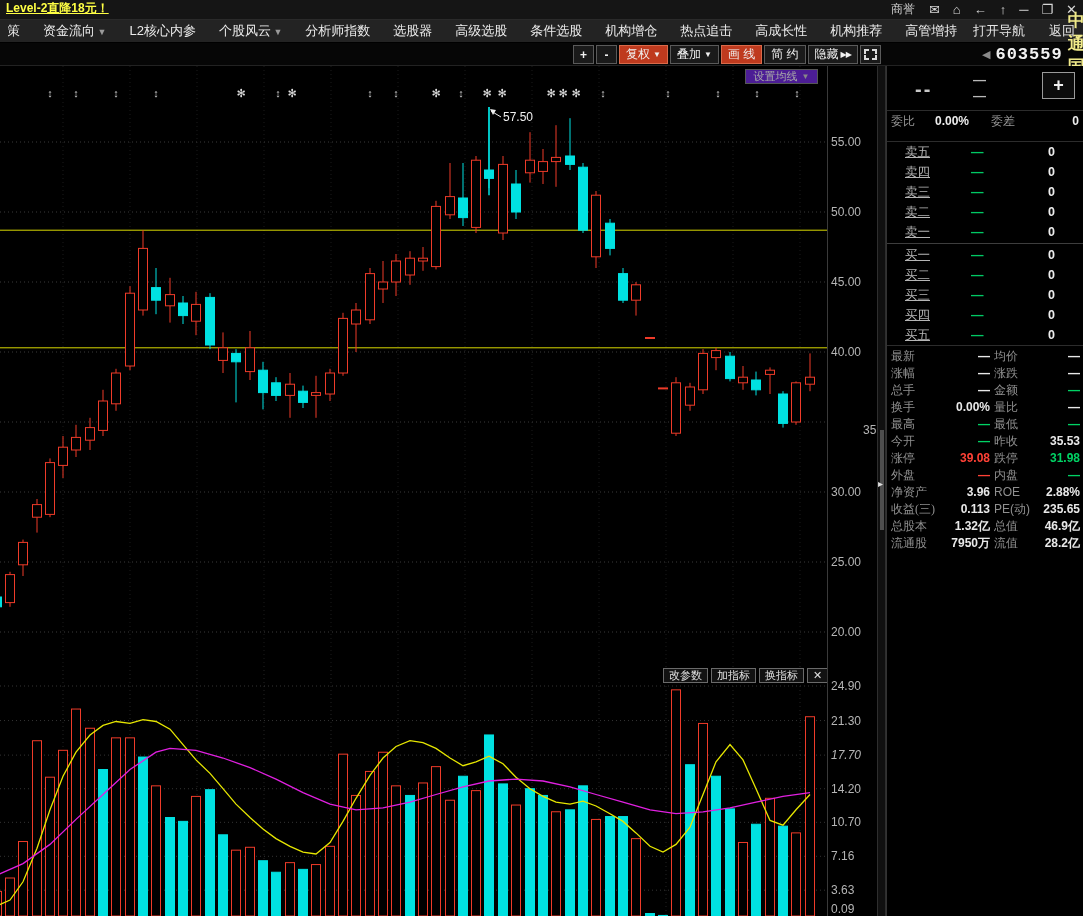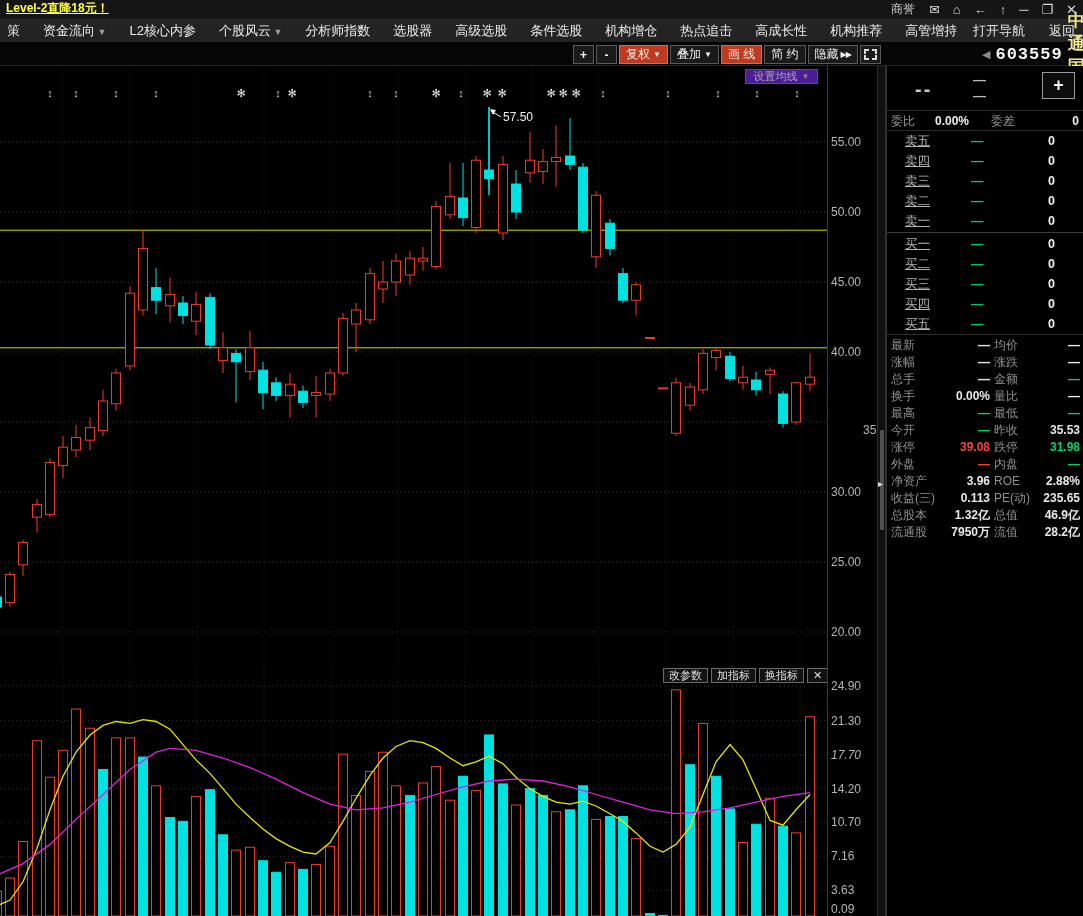--- a/index.html
+++ b/index.html
@@ -55,33 +55,33 @@
   .splitter{position:absolute;left:877px;top:0;width:9px;height:850px;background:#101010;border-left:1px solid #2e2e2e;border-right:1px solid #2e2e2e;cursor:col-resize;}
   .splitter .thumb{position:absolute;left:2px;top:364px;width:4px;height:100px;background:#4f4f4f;}
   .splitter .arrow{position:absolute;left:0;top:413px;color:#ddd;font-size:10px;line-height:10px;}
 
   
   .right-panel{position:absolute;left:886px;top:0;width:197px;height:850px;background:#000;border-left:1px solid #333;}
   .price-area{position:relative;height:44px;}
   .big-dash{position:absolute;left:28px;top:12px;color:#c8c8c8;font-size:20px;font-weight:bold;letter-spacing:2px;}
   .mini-dash{position:absolute;left:86px;color:#b8b8b8;font-size:13px;font-weight:bold;}
   .plus-btn{position:absolute;right:8px;top:6px;width:33px;height:27px;border:1px solid #9a9a9a;background:#0c0c0c;color:#f0f0f0;font-size:18px;font-weight:bold;display:flex;align-items:center;justify-content:center;cursor:pointer;}
-  .weibi-row{position:relative;height:21px;border-top:1px solid #2c2c2c;border-bottom:1px solid #2c2c2c;font-size:12px;line-height:20px;}
+  .weibi-row{position:relative;height:32px;border-top:1px solid #2c2c2c;border-bottom:1px solid #2c2c2c;font-size:12px;line-height:20px;}
   .weibi-row .lab{color:#989898;position:absolute;}
   .weibi-row .val{color:#ededed;font-weight:bold;position:absolute;}
   .dk-link{height:22px;display:flex;align-items:center;justify-content:center;color:#ffee6e;font-size:12px;font-weight:bold;text-decoration:underline;cursor:pointer;}
   .levels{position:relative;}
   .lvl-row{position:relative;height:20px;font-size:12.5px;line-height:20px;}
   .lvl-row .lab{position:absolute;left:18px;color:#b5b5b5;text-decoration:underline;}
   .lvl-row .dash{position:absolute;left:84px;color:#00c864;font-weight:bold;}
   .lvl-row .qty{position:absolute;right:28px;color:#ededed;font-weight:bold;}
   .lvl-div{height:1px;background:#3d3d3d;margin:1px 0;}
   .stats{border-top:1px solid #2c2c2c;padding-top:2px;}
   .stat-row{position:relative;height:17px;font-size:12px;line-height:17px;}
-  .stat-row .l1{position:absolute;left:4px;color:#8f8f8f;}
+  .stat-row .l1{position:absolute;left:4px;color:#8f8f8f;font-family:Liberation Serif, serif;}
   .stat-row .v1{position:absolute;left:0;width:103px;text-align:right;font-weight:bold;}
   .stat-row .l2{position:absolute;left:107px;color:#8f8f8f;}
   .stat-row .v2{position:absolute;right:3px;font-weight:bold;}
   .cw{color:#e8e8e8;}.cr{color:#ff4136;}.cg{color:#00d264;}
 </style>
 </head>
 <body>
 
 <div class="screen">
 

